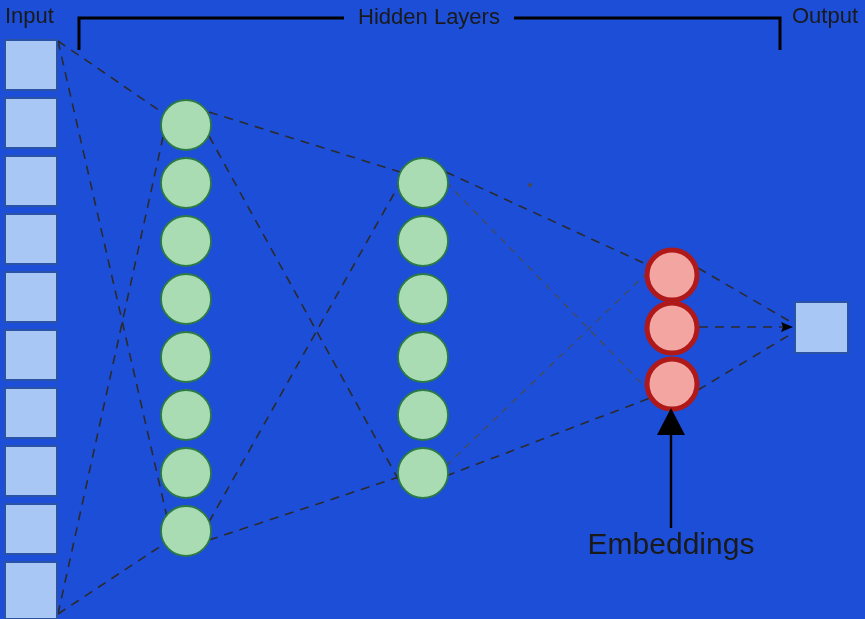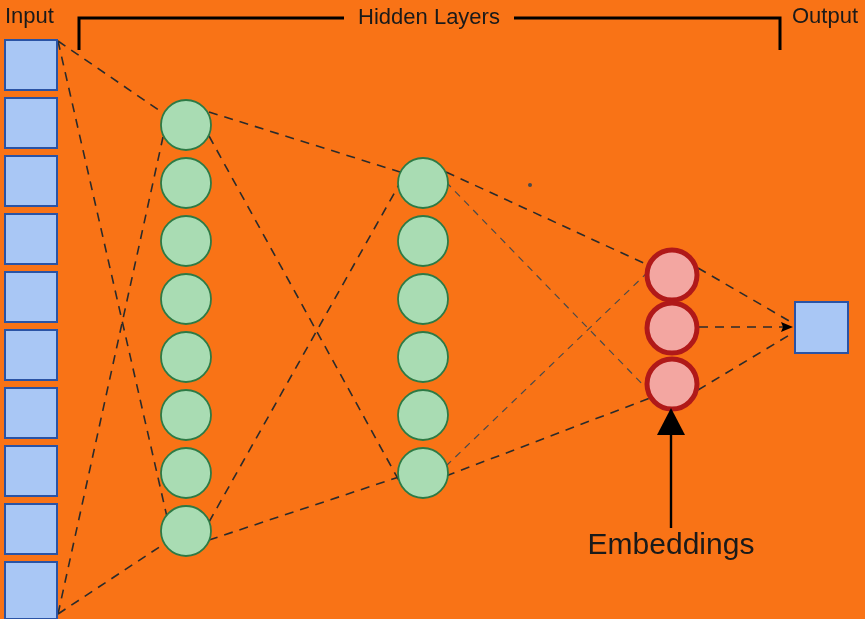--- a/index.html
+++ b/index.html
@@ -7,21 +7,21 @@
     padding: 0;
     background: #ffffff;
   }
   body {
     font-family: "Liberation Sans", sans-serif;
   }
   #diagram-root {
     position: relative;
     width: 865px;
     height: 619px;
-    background: #f97316;
+    background: #1d4ed8;
     overflow: hidden;
   }
   #nn-svg {
     position: absolute;
     left: 0;
     top: 0;
     width: 865px;
     height: 619px;
     display: block;
   }

